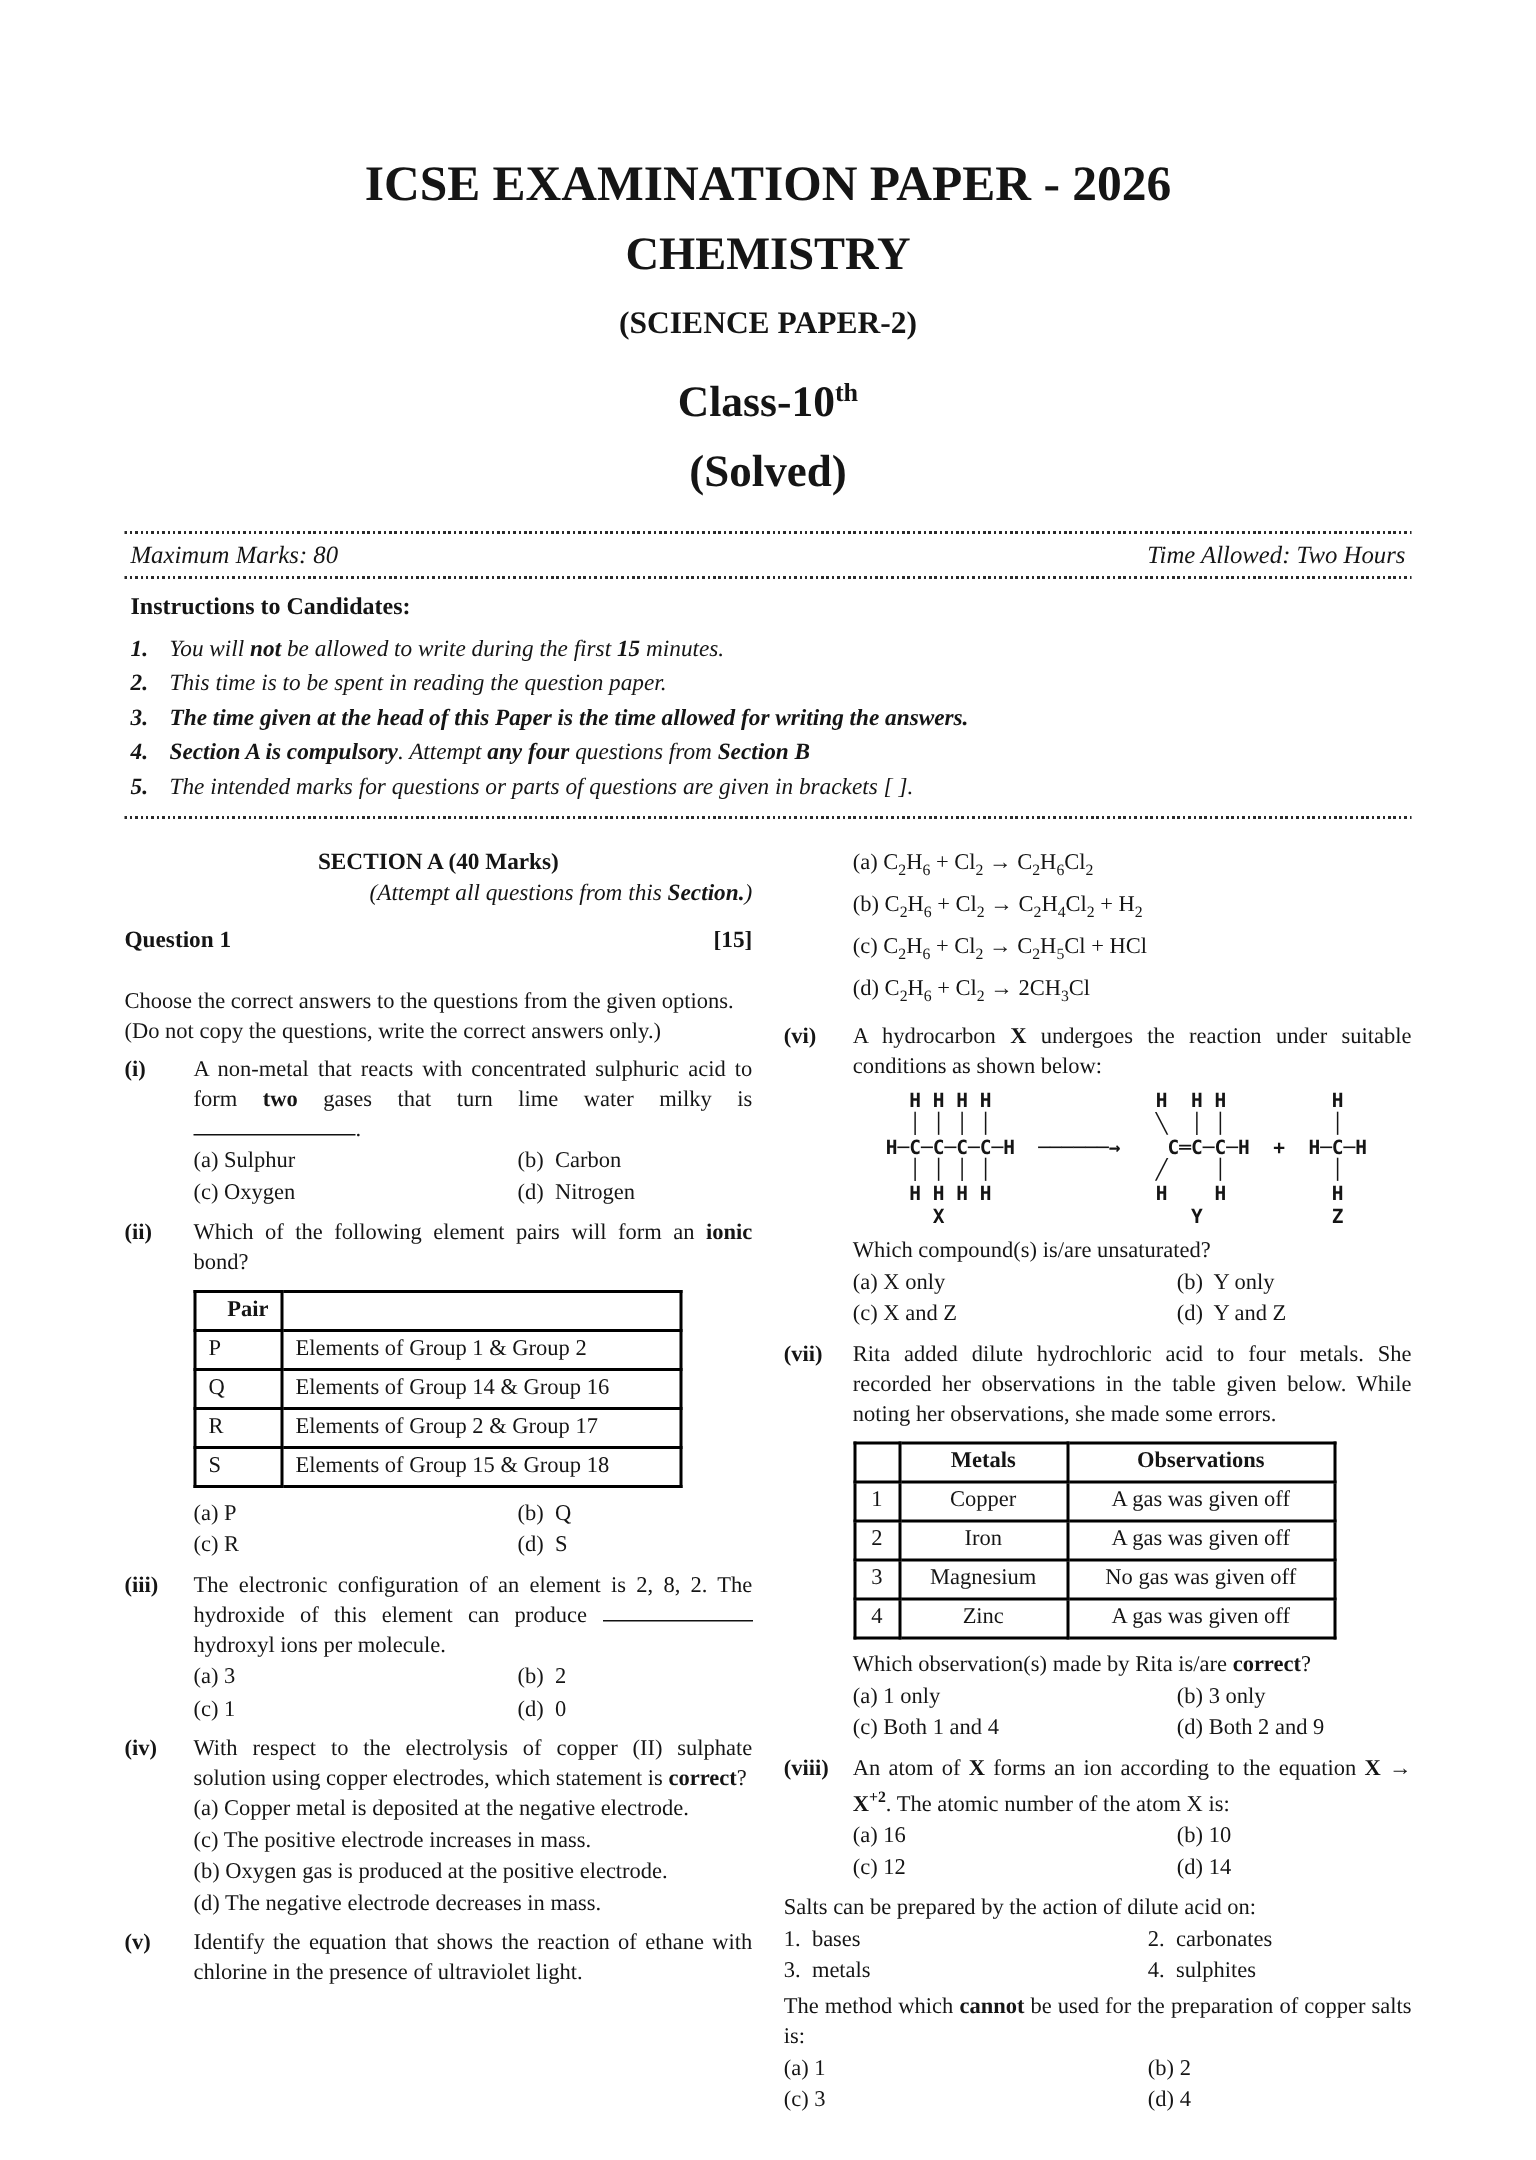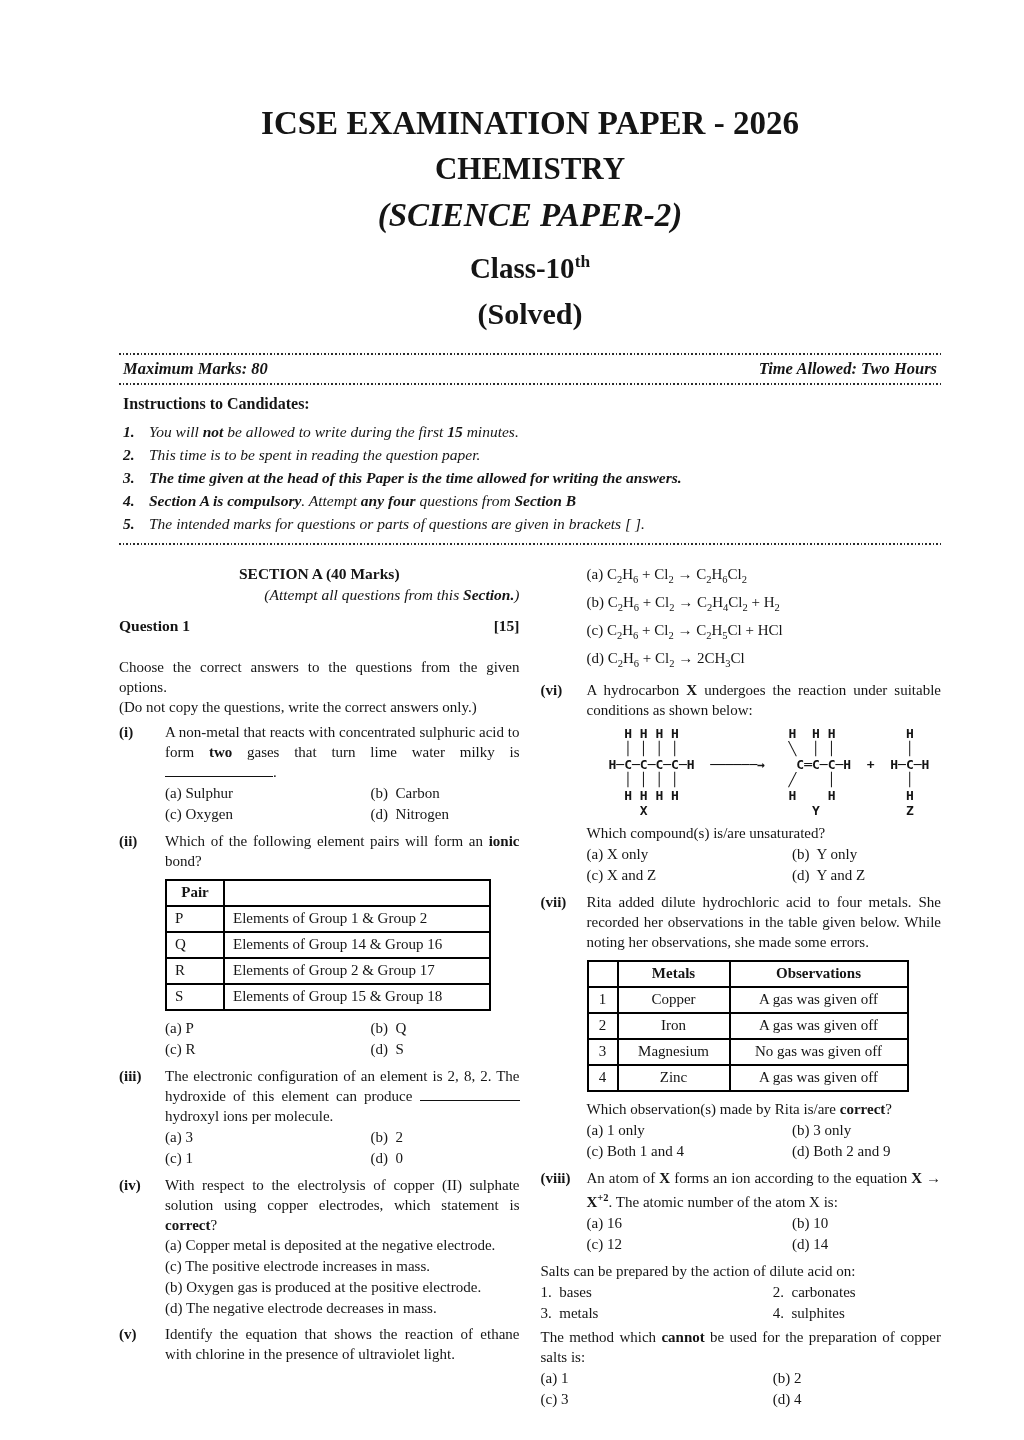--- a/index.html
+++ b/index.html
@@ -1,48 +1,48 @@
 <!DOCTYPE html>
 <html><head>
 <meta charset="utf-8">
 <style>
   * { margin:0; padding:0; box-sizing:border-box; }
   html,body { background:#fff; }
   .page {
     width:1024px; height:1440px; overflow:hidden; background:#fff;
-    color:#151515; padding:100px 83px 0 119px;
+    color:#151515; padding:100px 83px 0 83px;
     font-family:"Liberation Serif","DejaVu Serif",serif;
     font-size:15px; line-height:20px;
   }
   .b { font-weight:bold; }
   sub { font-size:70%; }
   sup { font-size:70%; }
   .blank { display:inline-block; border-bottom:1.5px solid #111; height:0.95em; }
 
   
   .title-block { text-align:center; }
   .title-block .t1 { font-size:33px; font-weight:bold; line-height:46px; }
   .title-block .t2 { font-size:31px; font-weight:bold; line-height:46px; }
-  .title-block .t3 { font-size:33px; font-weight:bold; line-height:46px;font-style:italic; }
+  .title-block .t3 { font-size:21px; font-weight:bold; line-height:46px; }
   .title-block .t4 { font-size:29px; font-weight:bold; line-height:46px; }
   .title-block .t4 sup { font-size:60%; }
   .title-block .t5 { font-size:30px; font-weight:bold; line-height:46px; }
 
   
   .dotrule {
     height:3px; margin:0;
     background:repeating-linear-gradient(90deg,#2a2a2a 0 1.6px,transparent 1.6px 3.6px);
     background-position:0 50%; background-size:100% 2.4px; background-repeat:no-repeat;
   }
   .rule-top { margin-top:16px; }
 
   
   .info-bar {
     display:flex; justify-content:space-between; align-items:center;
-    font-size:16.5px; font-weight:bold; font-style:italic;
+    font-size:16.5px; font-weight:normal; font-style:italic;
     padding:3px 4px 4px 4px;
     text-align:right;
   }
 
   
   .instr { padding:6px 4px 8px 4px; }
   .instr-title { font-size:16px; font-weight:bold; line-height:24px; margin-bottom:4px; }
   .irow { display:flex; font-style:italic; font-size:15.5px; line-height:23px; }
   .inum { font-weight:bold; flex:0 0 26px; }
 
@@ -61,21 +61,21 @@
   .qn { flex:0 0 46px; font-weight:bold; }
   .qb { flex:1; min-width:0; }
   .opts2 { display:grid; grid-template-columns:58% 42%; line-height:21.5px; margin-top:1px; }
   .optline { text-align:justify; line-height:21px; }
   .qsub { margin-top:2px; }
 
   
   table { border-collapse:collapse; margin:8px 0 7px 0; }
   th,td { border:2px solid #000; padding:1.5px 8px; font-size:15px; line-height:21px; }
   th { font-weight:bold; }
-  .ptable th { text-align:center; }
+  .ptable th { text-align:right; }
   .ptable .c1 { width:58px; }
   .ptable .c2 { width:266px; }
   .mtable { margin-left:0; }
   .mtable th, .mtable td { text-align:center; }
   .mtable .c1 { width:30px; padding:1.5px 6px; }
   .mtable .c2 { width:112px; }
   .mtable .c3 { width:178px; }
 
   
   .eqs { margin-left:46px; line-height:22px; }

